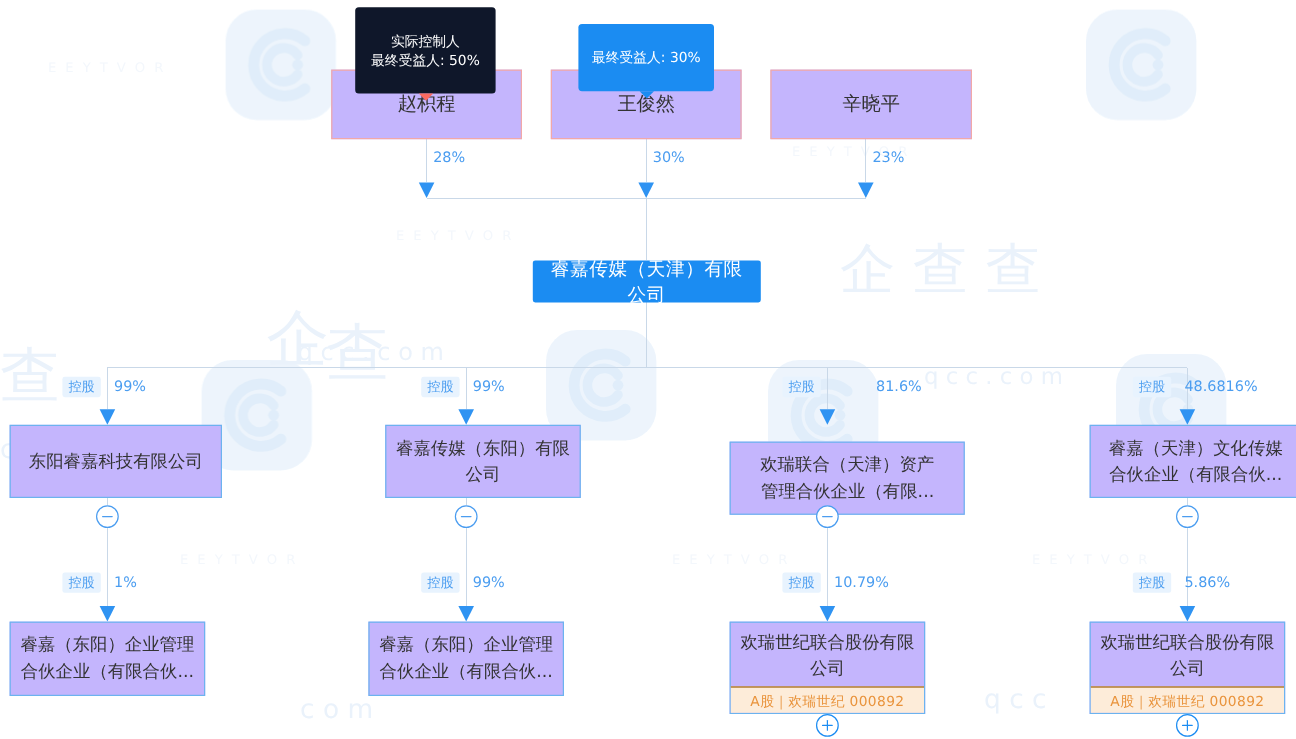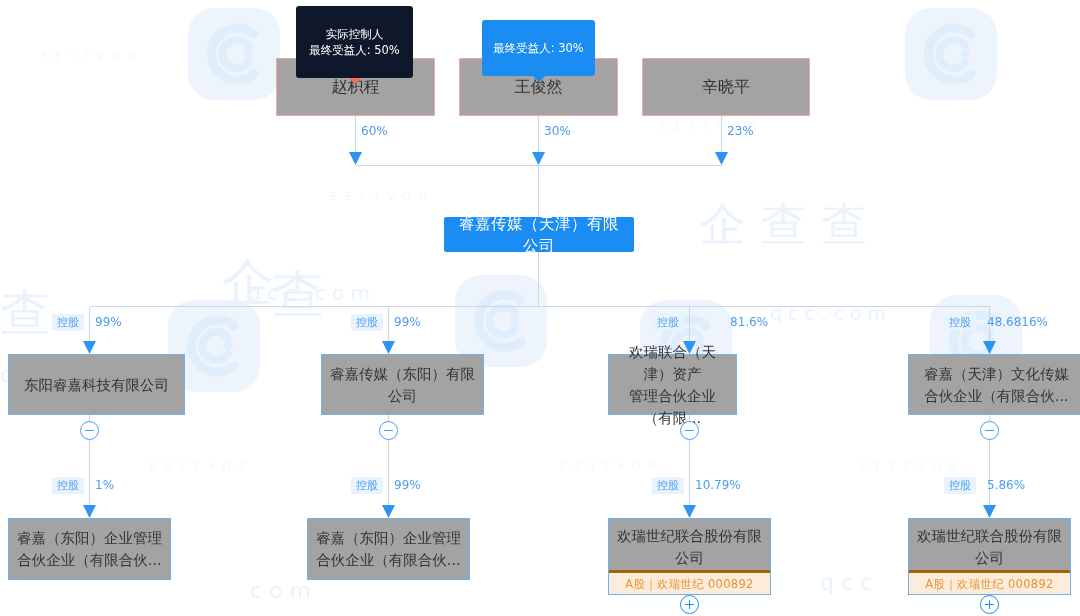--- a/index.html
+++ b/index.html
@@ -14,21 +14,21 @@
 
   
   .wm{position:absolute;pointer-events:none;user-select:none;z-index:0;}
 
   
   #wires{position:absolute;inset:0;z-index:1;}
 
   
   .node{
     position:absolute;box-sizing:border-box;
-    background:#a3a3a3;z-index:3;
+    background:#c4b5fd;z-index:3;
     display:flex;flex-direction:column;
     align-items:center;justify-content:center;
     text-align:center;
   }
   .node .nm{
     color:#333;font-size:14.5px;line-height:22px;
     padding:0 8px;white-space:pre-line;
   }
   .node-person{border:1px solid #f2a8a8;}
   .node-person .nm{font-size:16px;}
@@ -37,21 +37,21 @@
     background:#1b8cf2;border:none;
     border-radius:2px;
   }
   .node-root .nm{color:#fff;font-size:15.5px;letter-spacing:.5px;}
 
   
   .stock{
     position:absolute;left:0;right:0;bottom:0;
     background:#fdecd9;color:#e9933b;
     font-size:11.5px;line-height:20px;height:21px;
-    border-top:3px solid #a16207;
+    border-top:1px solid #a16207;
     display:flex;align-items:center;justify-content:center;
     letter-spacing:.3px;
   }
 
   
   .topbadge{
     position:absolute;z-index:4;box-sizing:border-box;
     border-radius:3px;color:#fff;text-align:center;
     font-size:11.5px;line-height:16px;
     padding:4px 10px;white-space:pre-line;
@@ -200,21 +200,21 @@
   <div class="node node-person" style="left:276px;top:58px;width:159px;height:58px;">
     <div class="nm">赵枳程</div>
   </div>
   <div class="node node-person" style="left:459px;top:58px;width:159px;height:58px;">
     <div class="nm">王俊然</div>
   </div>
   <div class="node node-person" style="left:642px;top:58px;width:168px;height:58px;">
     <div class="nm">辛晓平</div>
   </div>
 
-  <div class="pct" style="left:361px;top:123px;">60%</div>
+  <div class="pct" style="left:361px;top:123px;">28%</div>
   <div class="pct" style="left:544px;top:123px;">30%</div>
   <div class="pct" style="left:727px;top:123px;">23%</div>
 
   <div class="node node-root" style="left:444px;top:217px;width:190px;height:35px;">
     <div class="nm">睿嘉传媒（天津）有限公司</div>
   </div>
 
   <div class="tag" style="left:52px;top:314px;">控股</div>
   <div class="pct" style="left:95px;top:314px;">99%</div>
   <div class="node node-corp" style="left:8px;top:354px;width:177px;height:61px;">
@@ -241,21 +241,21 @@
   </div>
   <div class="tag" style="left:351px;top:477px;">控股</div>
   <div class="pct" style="left:394px;top:477px;">99%</div>
   <div class="node node-corp" style="left:307px;top:518px;width:163px;height:62px;">
     <div class="nm">睿嘉（东阳）企业管理
 合伙企业（有限合伙...</div>
   </div>
 
   <div class="tag" style="left:652px;top:314px;">控股</div>
   <div class="pct" style="left:695px;top:314px;margin-left:35px;">81.6%</div>
-  <div class="node node-corp" style="left:608px;top:354px;width:129px;height:61px;">
+  <div class="node node-corp" style="left:608px;top:368px;width:196px;height:61px;text-align:right;">
     <div class="nm">欢瑞联合（天津）资产
 管理合伙企业（有限...</div>
   </div>
   <div class="toggle minus" style="left:680px;top:421px;">
     <span class="bar h"></span>
   </div>
   <div class="tag" style="left:652px;top:477px;">控股</div>
   <div class="pct" style="left:695px;top:477px;">10.79%</div>
   <div class="node node-corp" style="left:608px;top:518px;width:163px;height:77px;justify-content:flex-start;padding-top:6px;">
     <div class="nm">欢瑞世纪联合股份有限

